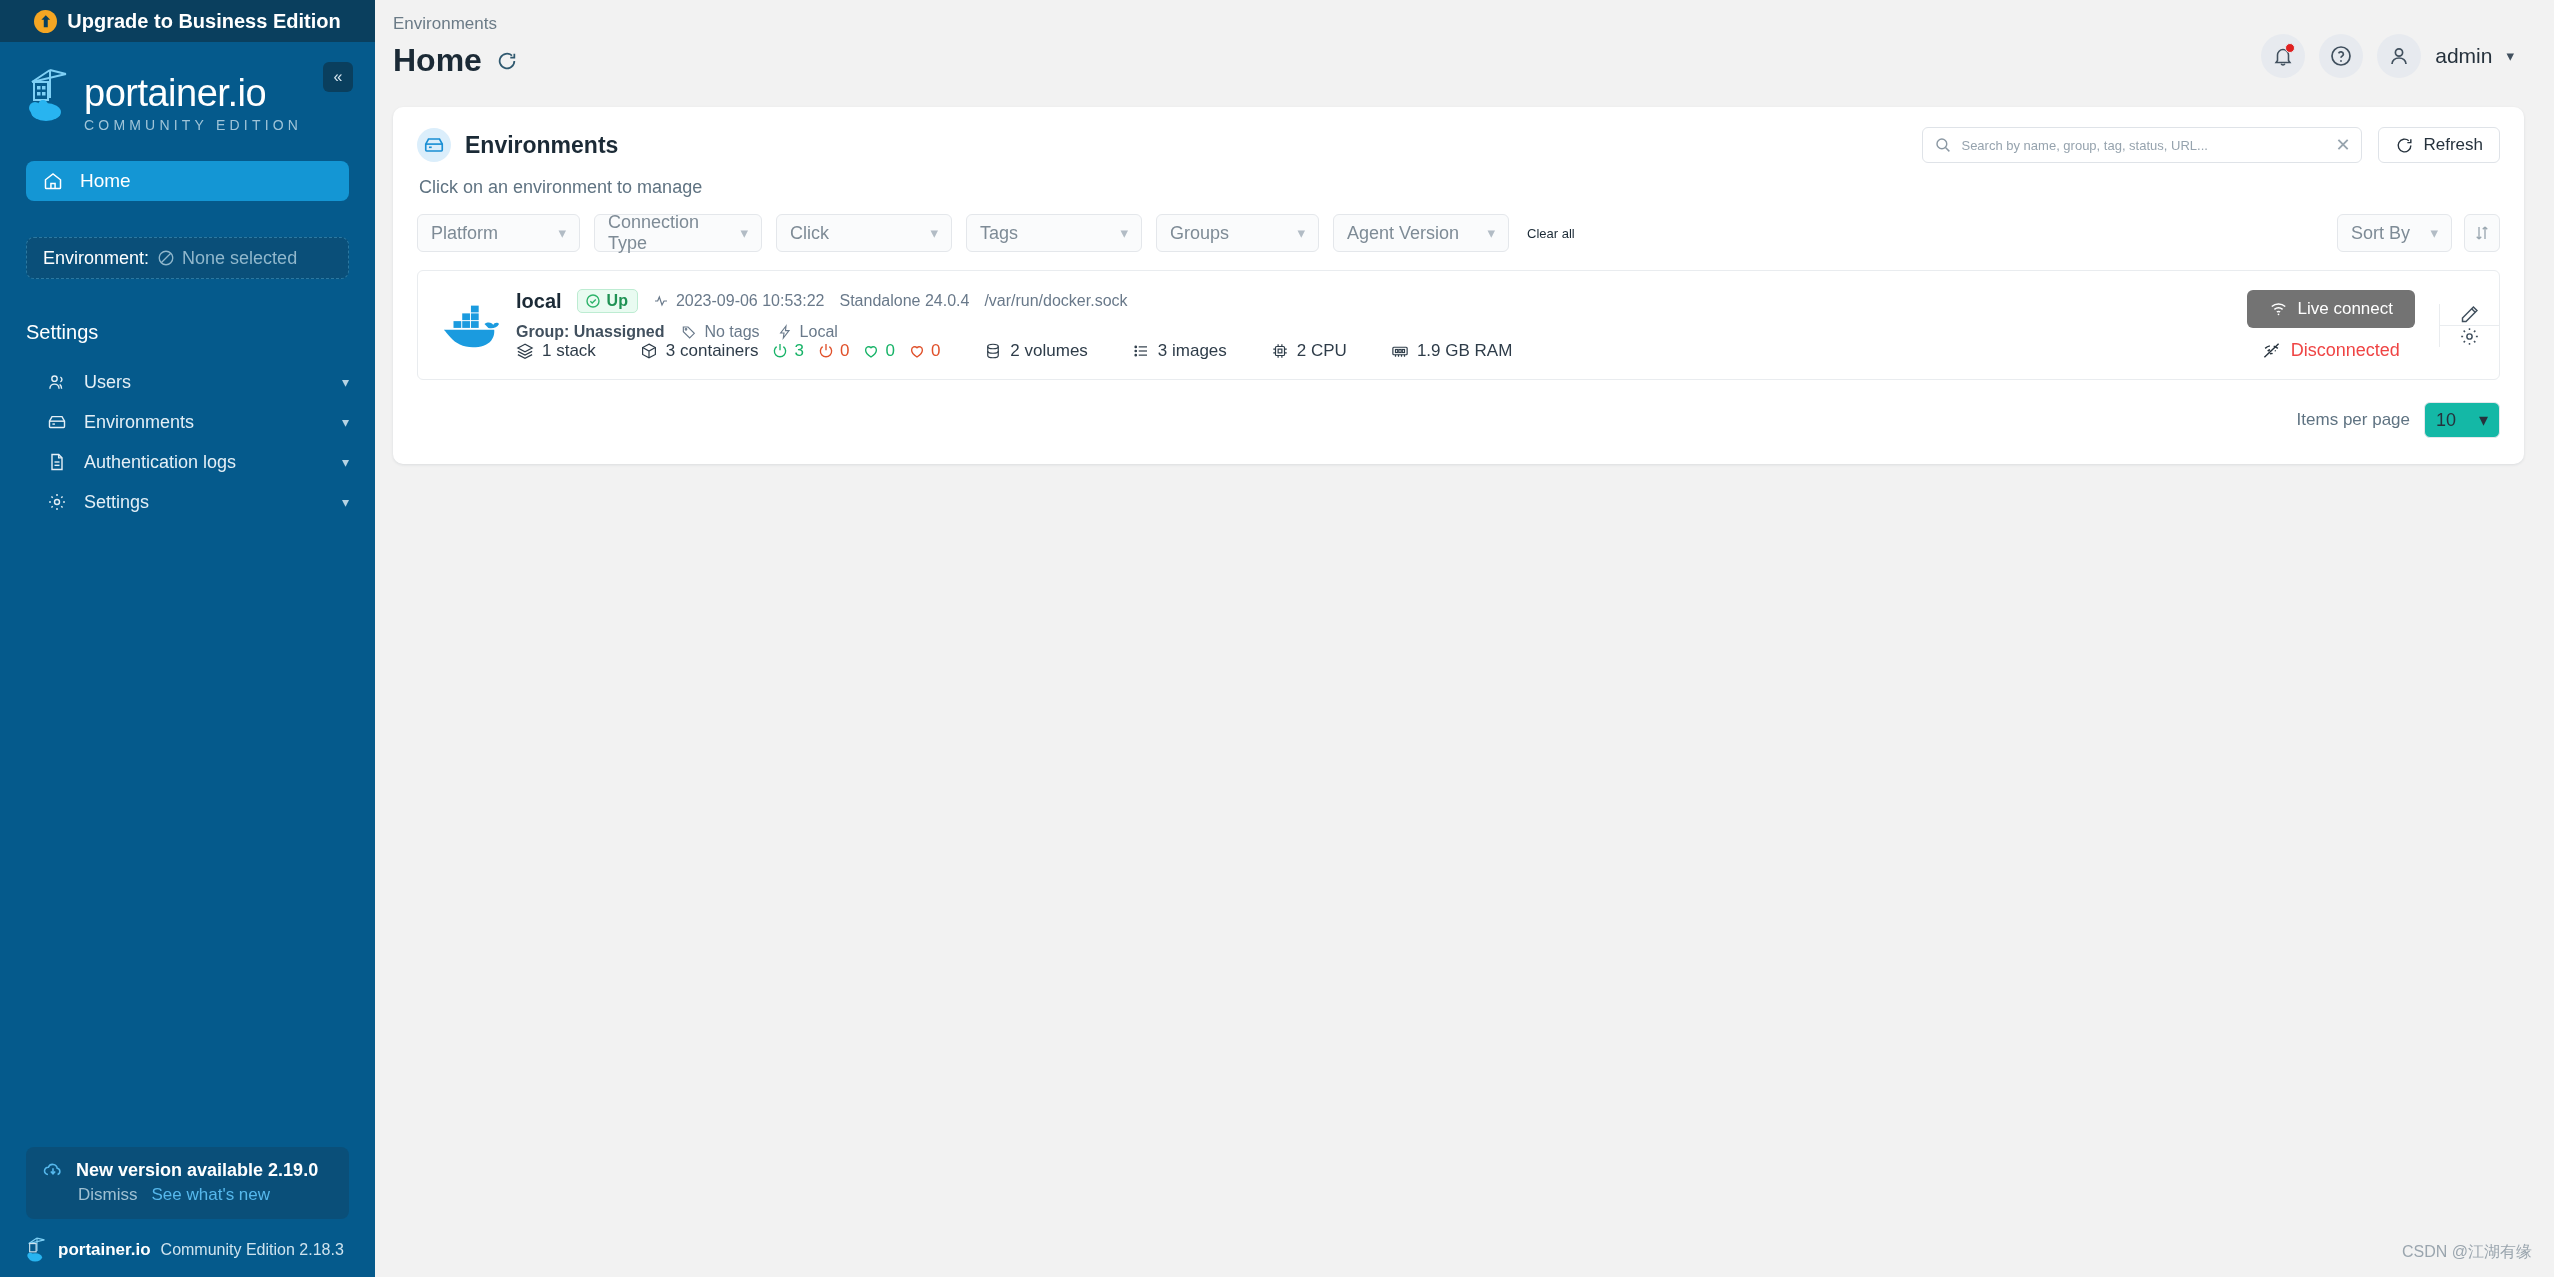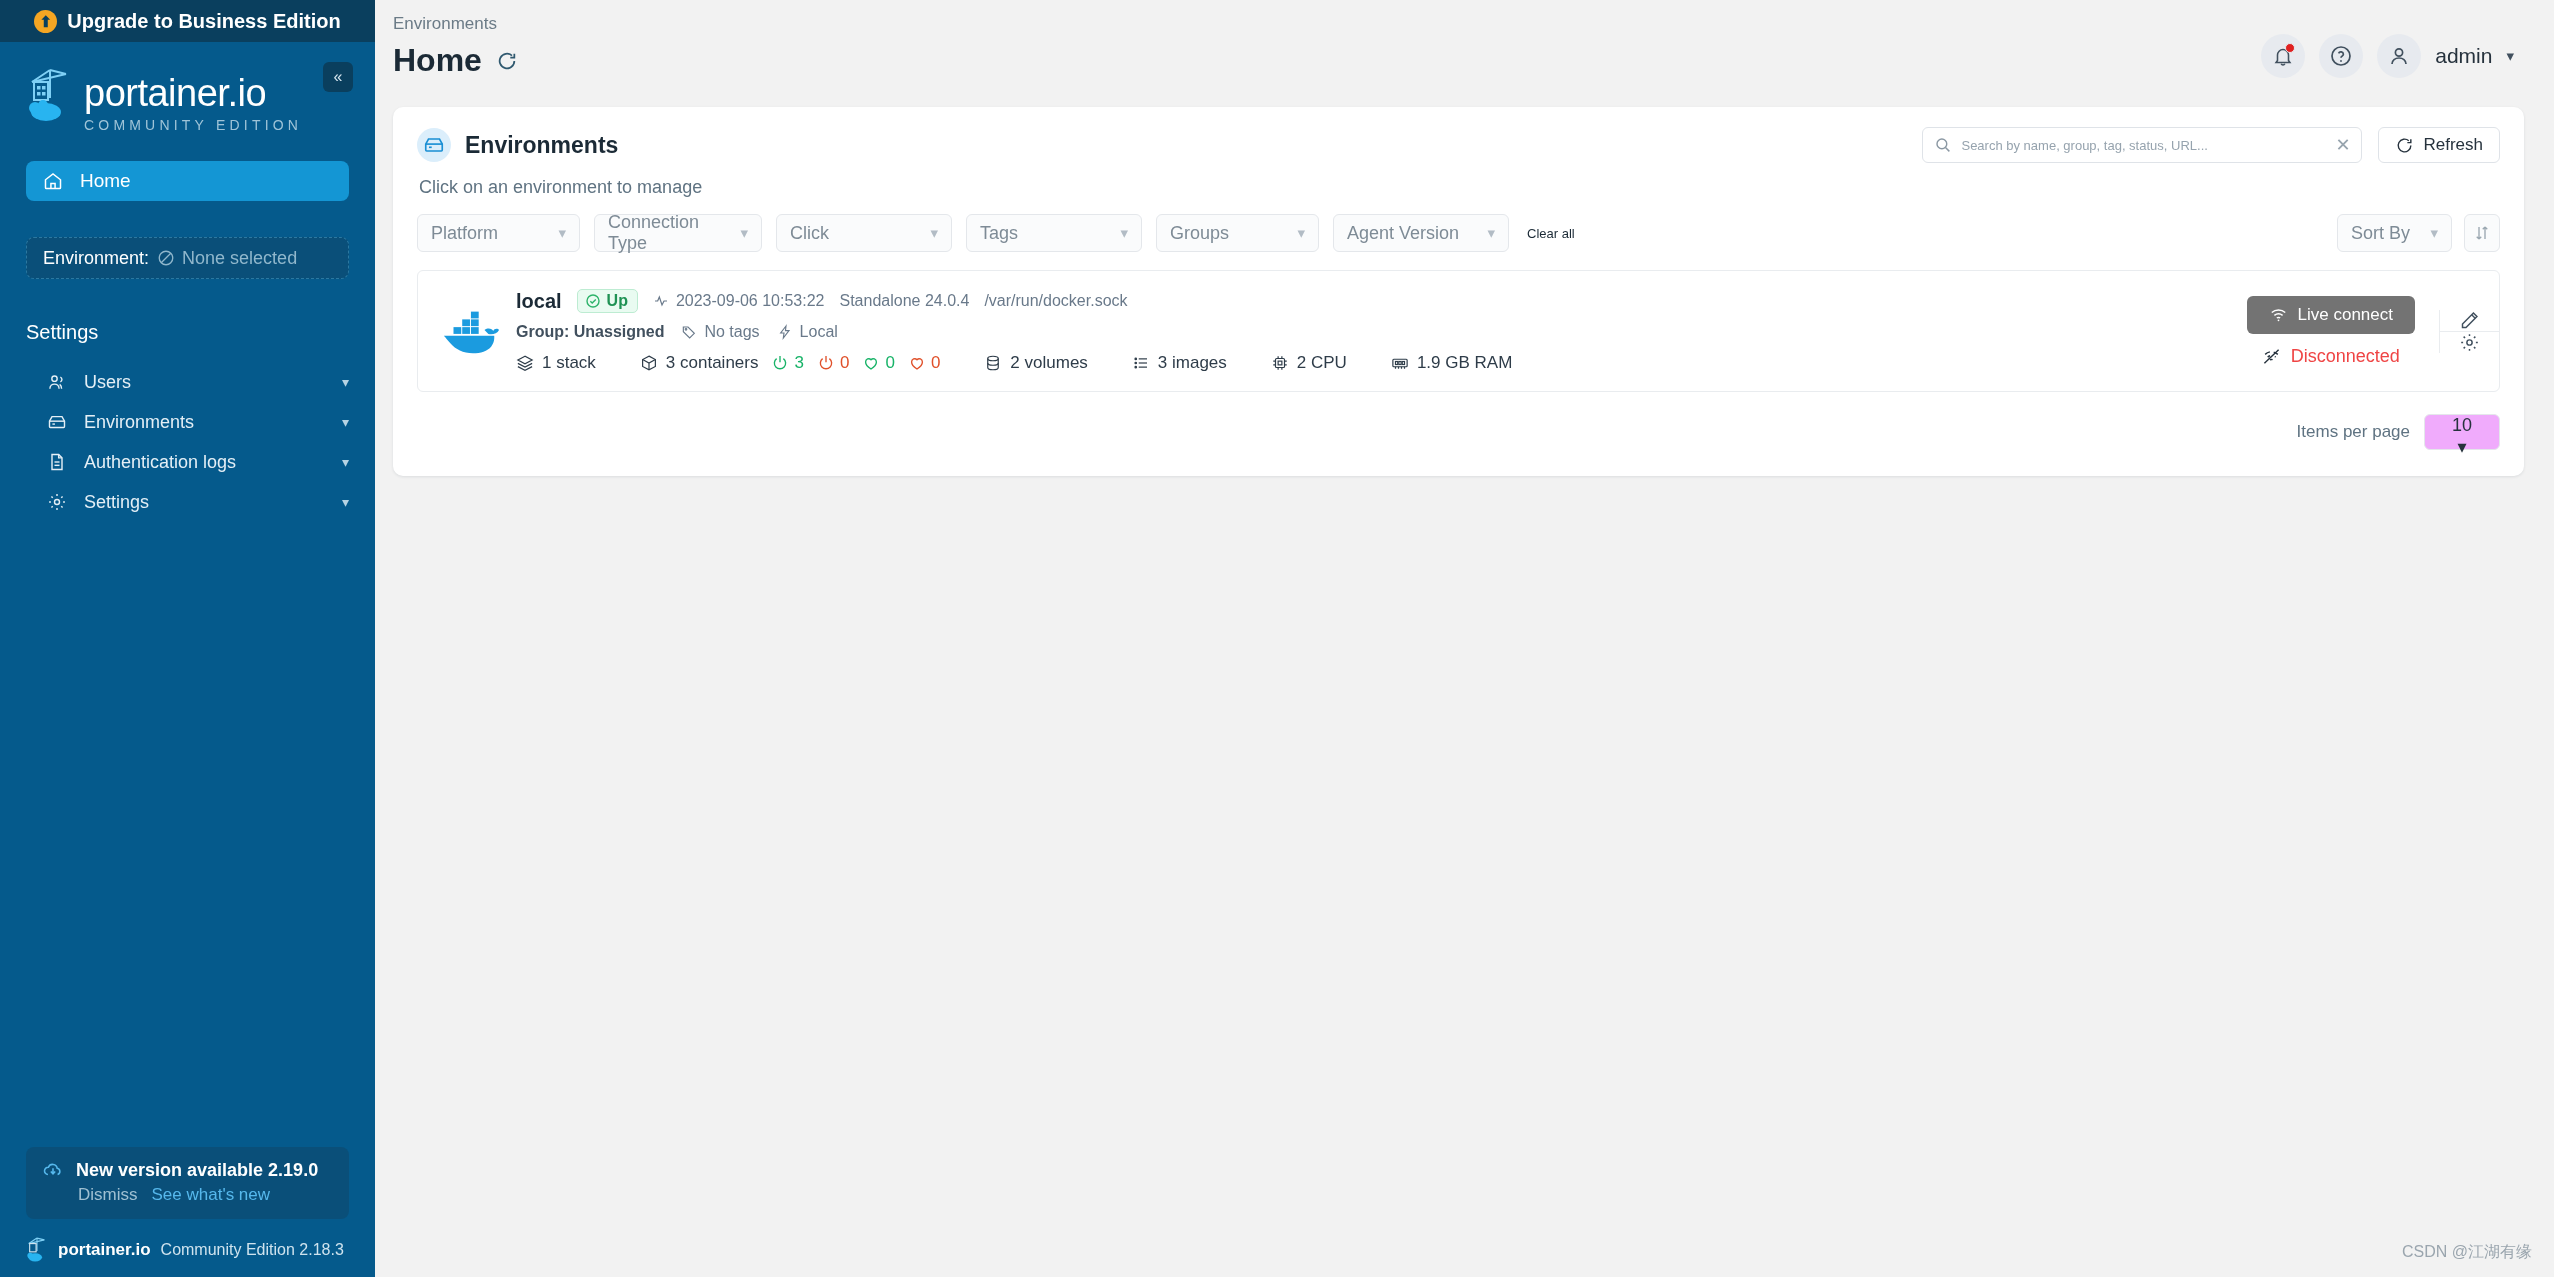--- a/index.html
+++ b/index.html
@@ -166,21 +166,21 @@
   .env-line1 { display: flex; align-items: center; gap: 15px; flex-wrap: wrap; }
   .env-name { font-size: 20px; font-weight: 700; color: #1b2a36; }
   .up-badge {
     display: inline-flex; align-items: center; gap: 6px;
     background: #e9fbf1; border: 1px solid #bdecd2; border-radius: 5px;
     padding: 2px 9px 2px 7px; color: #1f9254; font-size: 16px; font-weight: 700;
   }
   .meta { font-size: 16px; color: #69798a; display: inline-flex; align-items: center; gap: 7px; }
   .env-line2 { display: flex; align-items: center; gap: 17px; margin-top: 10px; }
   .group-txt { font-size: 16px; color: #41505e; font-weight: 700; }
-  .env-line3 { display: flex; align-items: center; margin-top: 12px; font-size: 17px; color: #2e3c49; }
+  .env-line3 { display: flex; align-items: center; font-size: 17px; color: #2e3c49; }
   .stat { display: inline-flex; align-items: center; gap: 8px; }
   .stat-gap-lg { margin-right: 44px; }
   .stat-gap-sm { margin-right: 13px; }
   .count-green { color: #18b368; display: inline-flex; align-items: center; gap: 5px; }
   .count-red { color: #e0502a; display: inline-flex; align-items: center; gap: 5px; }
 
   .env-right { display: flex; align-items: center; padding-right: 0; }
   .env-actions { display: flex; flex-direction: column; align-items: center; gap: 12px; padding: 0 24px; }
   .live-btn {
     background: #737373; color: #fff; border: none; border-radius: 6px;
@@ -192,22 +192,22 @@
   .side-btn {
     flex: 1; display: flex; align-items: center; justify-content: center;
     color: #41505e; cursor: pointer; background: #fff; border: none;
   }
   .side-btn + .side-btn { border-top: 1px solid #e9ecef; }
 
   .pager { display: flex; align-items: center; justify-content: flex-end; gap: 14px; margin-top: 22px; }
   .pager-label { font-size: 17px; color: #5f7382; }
   .pager-sel {
     width: 76px; height: 36px; border: 1px solid #e4e7eb; border-radius: 6px;
-    background: #f0abfc; display: flex; align-items: center; justify-content: space-between;
-    padding: 0 11px; font-size: 18px; color: #26323d; cursor: pointer; flex-direction: column;
+    background: #14b8a6; display: flex; align-items: center; justify-content: space-between;
+    padding: 0 11px; font-size: 18px; color: #26323d; cursor: pointer;
   }
   .watermark {
     position: absolute; right: 22px; bottom: 14px;
     font-size: 16px; color: #9aa5ae;
   }
 </style>
 </head>
 <body>
 
 <div class="app">

